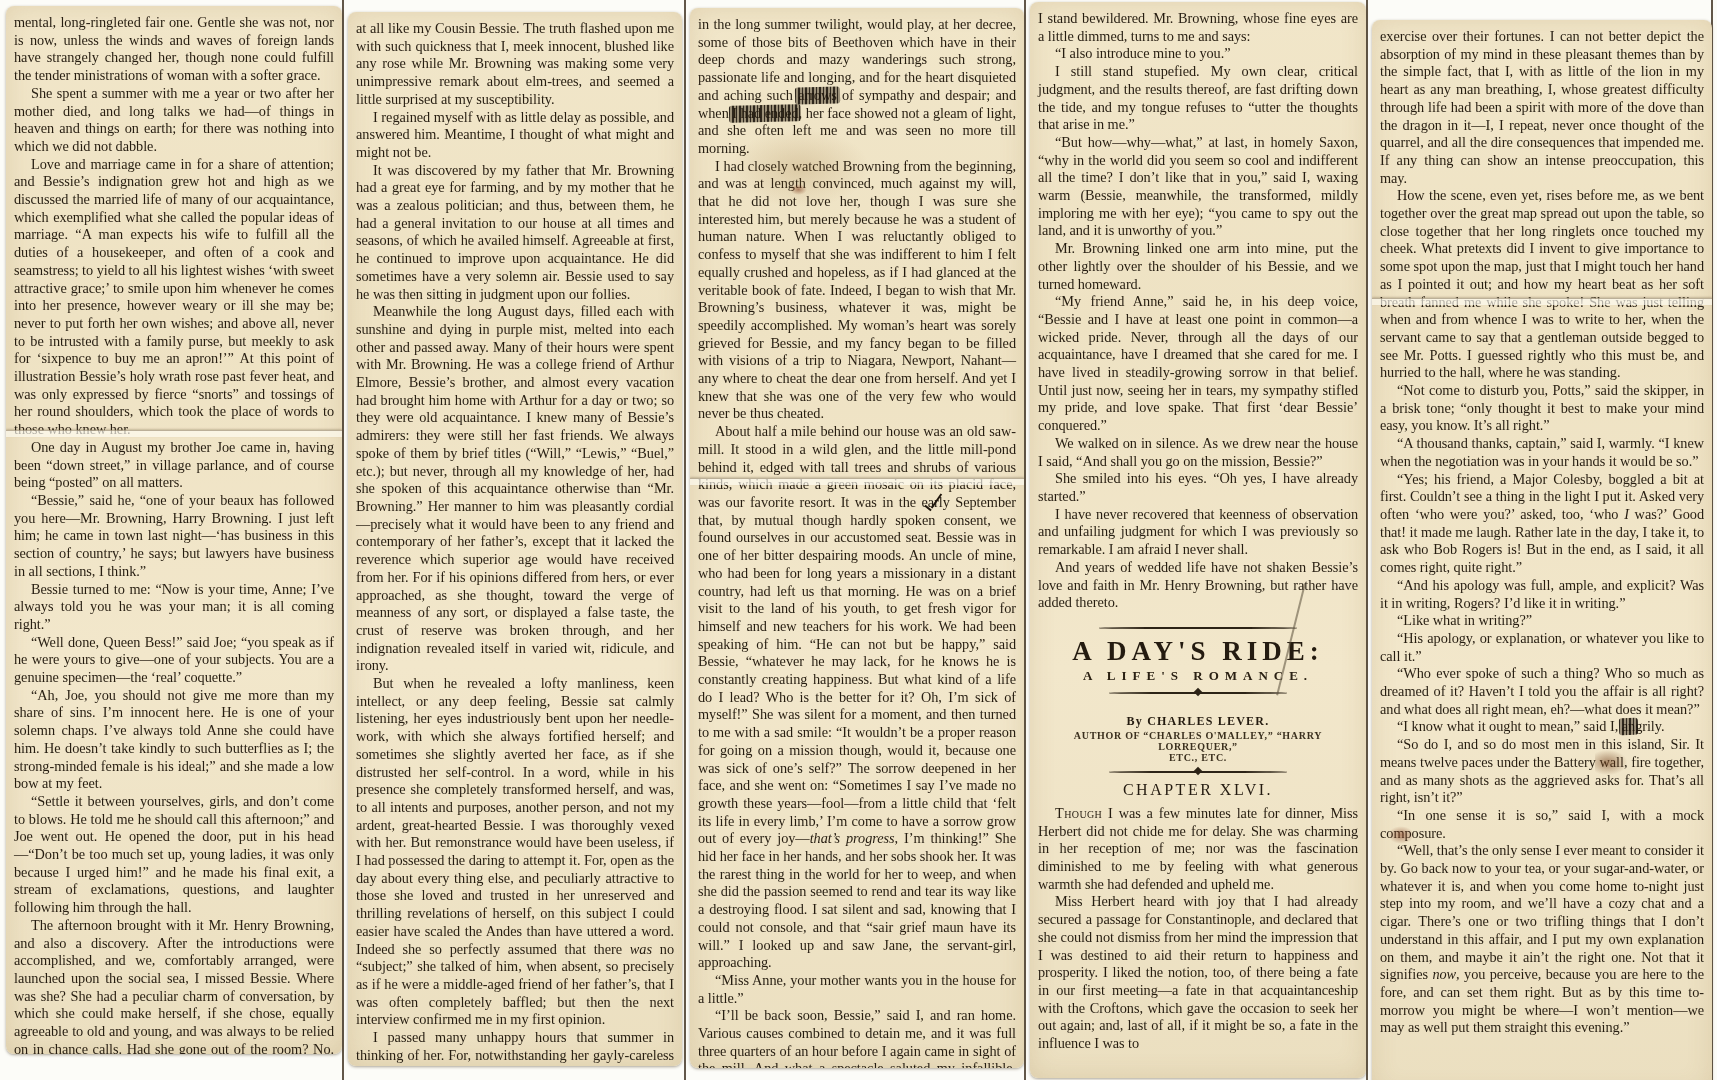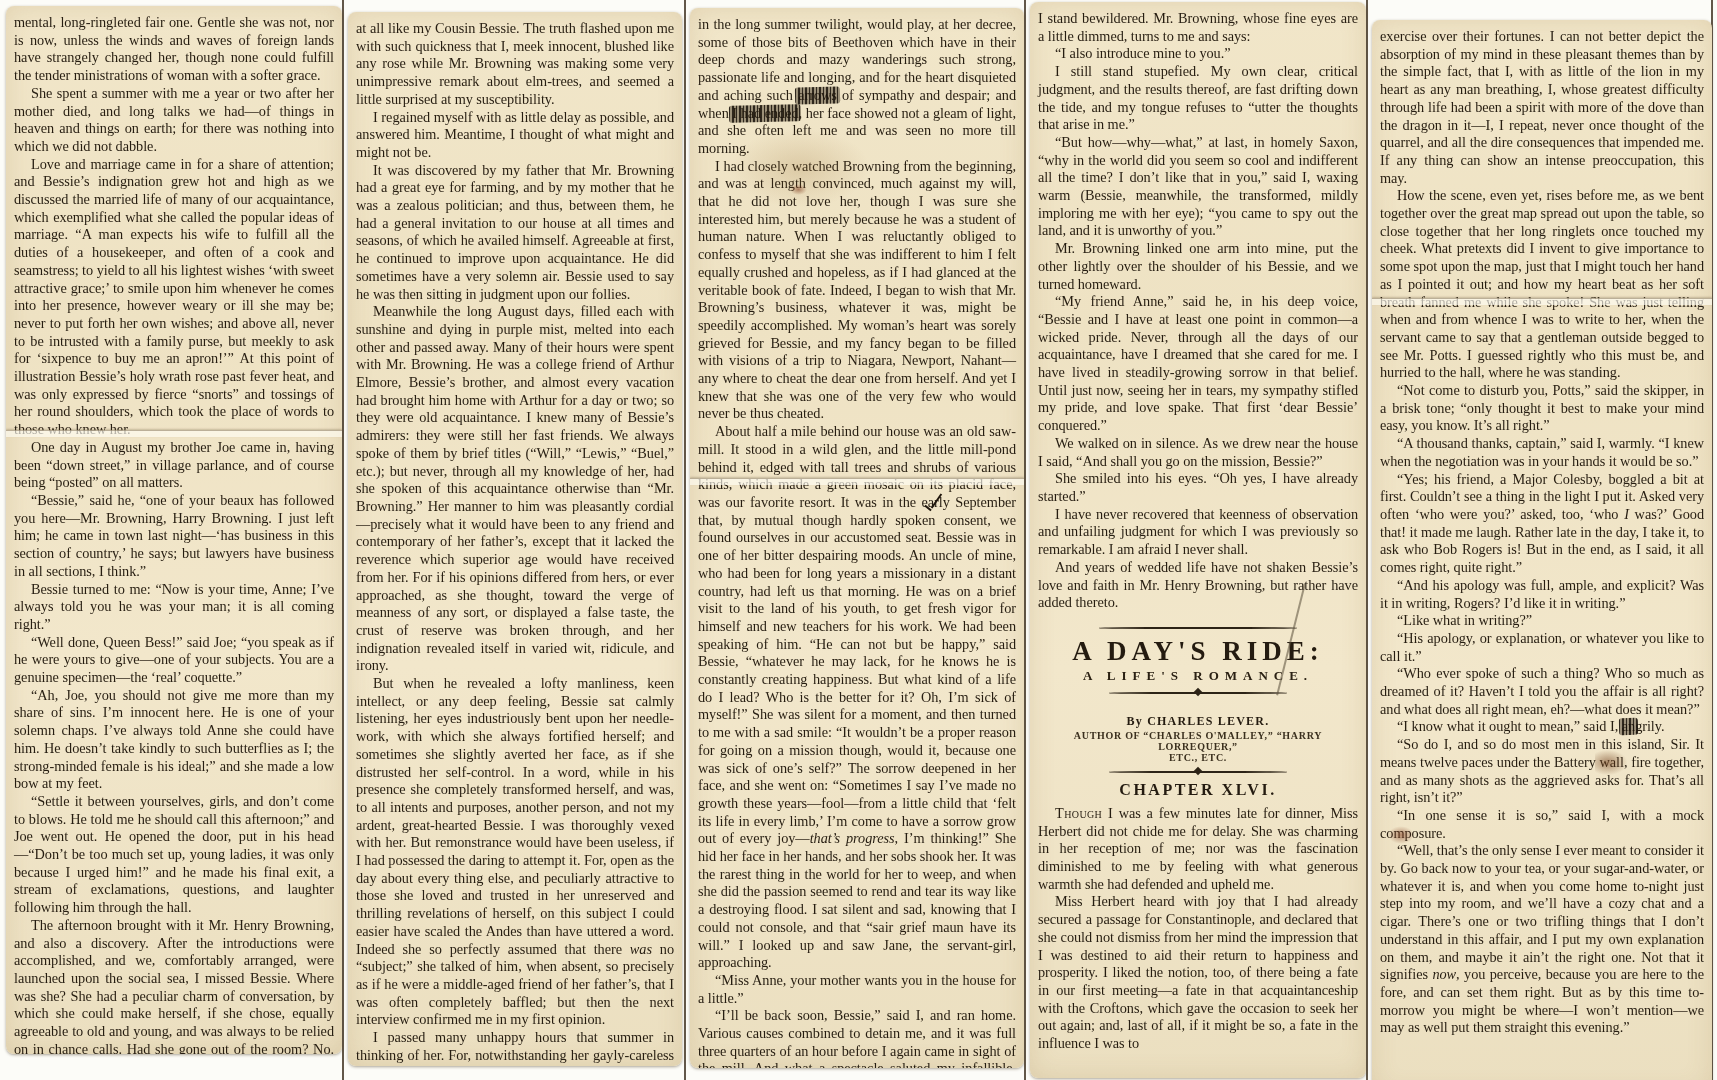--- a/index.html
+++ b/index.html
@@ -31,21 +31,21 @@
   
   .headingblock{padding:2px 14px 0 14px;text-align:center;}
   .h-rule{height:2px;background:#2c2316;width:64%;margin:9px auto 7px;border-radius:40%;}
   .h-rule2{position:relative;height:2px;background:#2c2316;width:58%;margin:8px auto;border-radius:40%;}
   .h-rule2::after{content:"";position:absolute;left:50%;top:-2.5px;width:6px;height:6px;background:#2c2316;
                   transform:translateX(-50%) rotate(45deg);}
   .h-title{font-size:27px;font-weight:700;letter-spacing:5px;margin:6px 0 1px;color:#241b10;}
   .h-sub{font-size:13px;font-weight:700;letter-spacing:6px;margin:1px 0 2px;color:#2a2013;}
   .h-byline{font-size:12px;font-weight:700;letter-spacing:1.2px;margin:20px 0 1px;color:#241b10;}
   .h-author{font-size:10px;font-weight:700;letter-spacing:.7px;margin:0;color:#3a2f1e;}
-  .h-chapter{font-size:16px;font-weight:700;letter-spacing:2.5px;margin:7px 0 4px;color:#241b10;}
+  .h-chapter{font-size:16px;font-weight:400;letter-spacing:2.5px;margin:7px 0 4px;color:#241b10;}
 </style>
 </head>
 <body>
 
 <div id="page">
 
   <div class="colrule" style="left:342px"></div>
   <div class="colrule" style="left:684px"></div>
   <div class="colrule" style="left:1024px"></div>
   <div class="colrule" style="left:1366px"></div>

